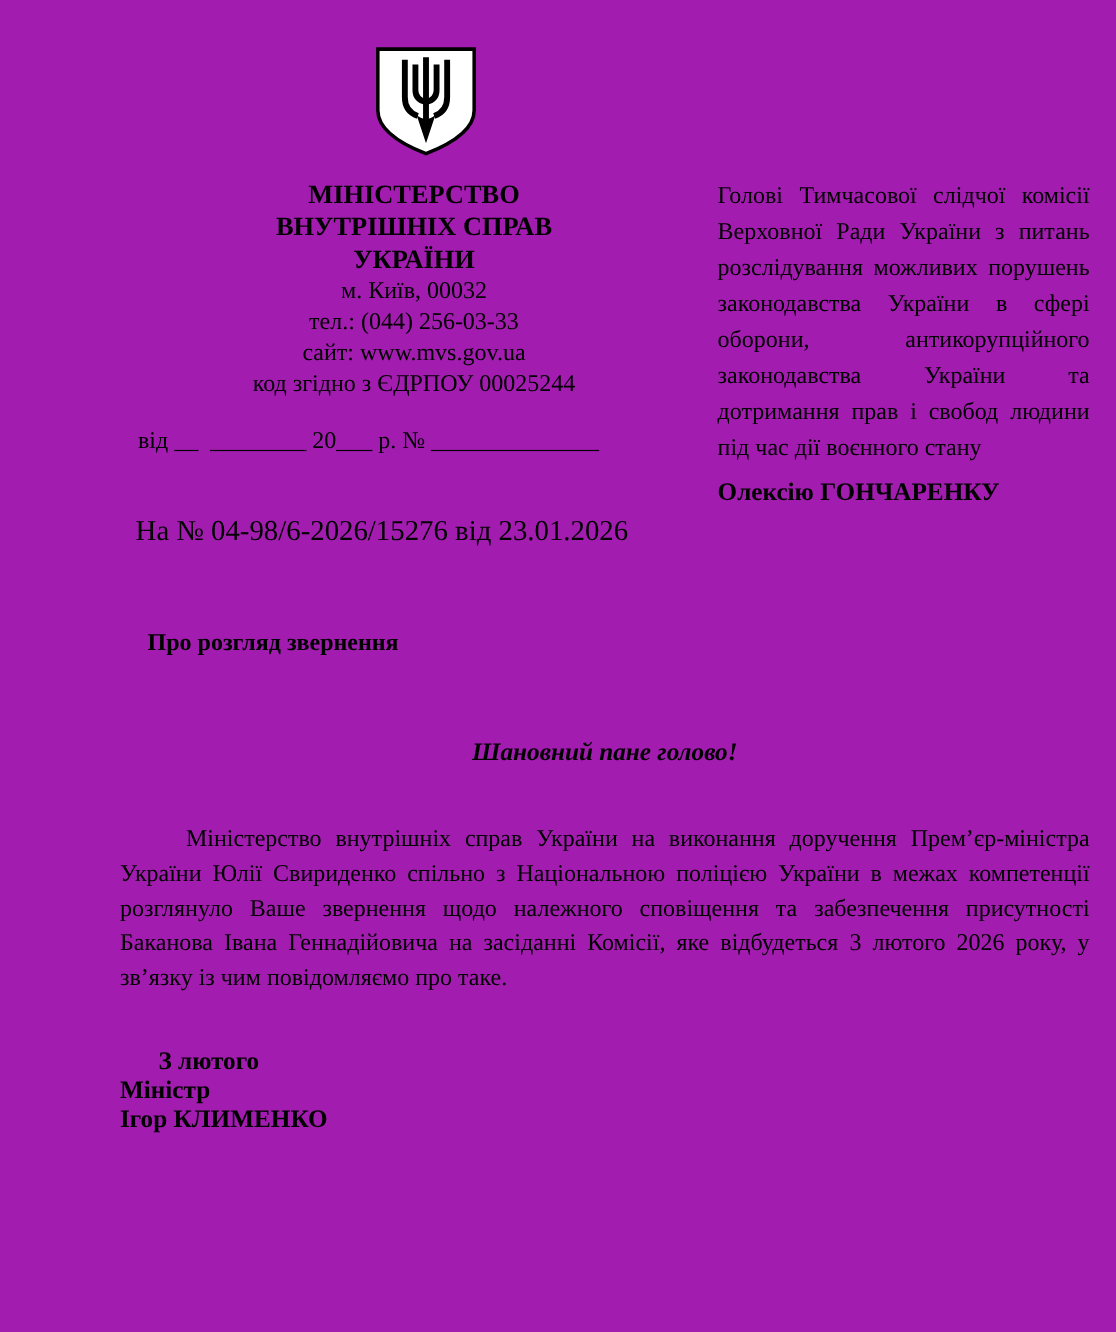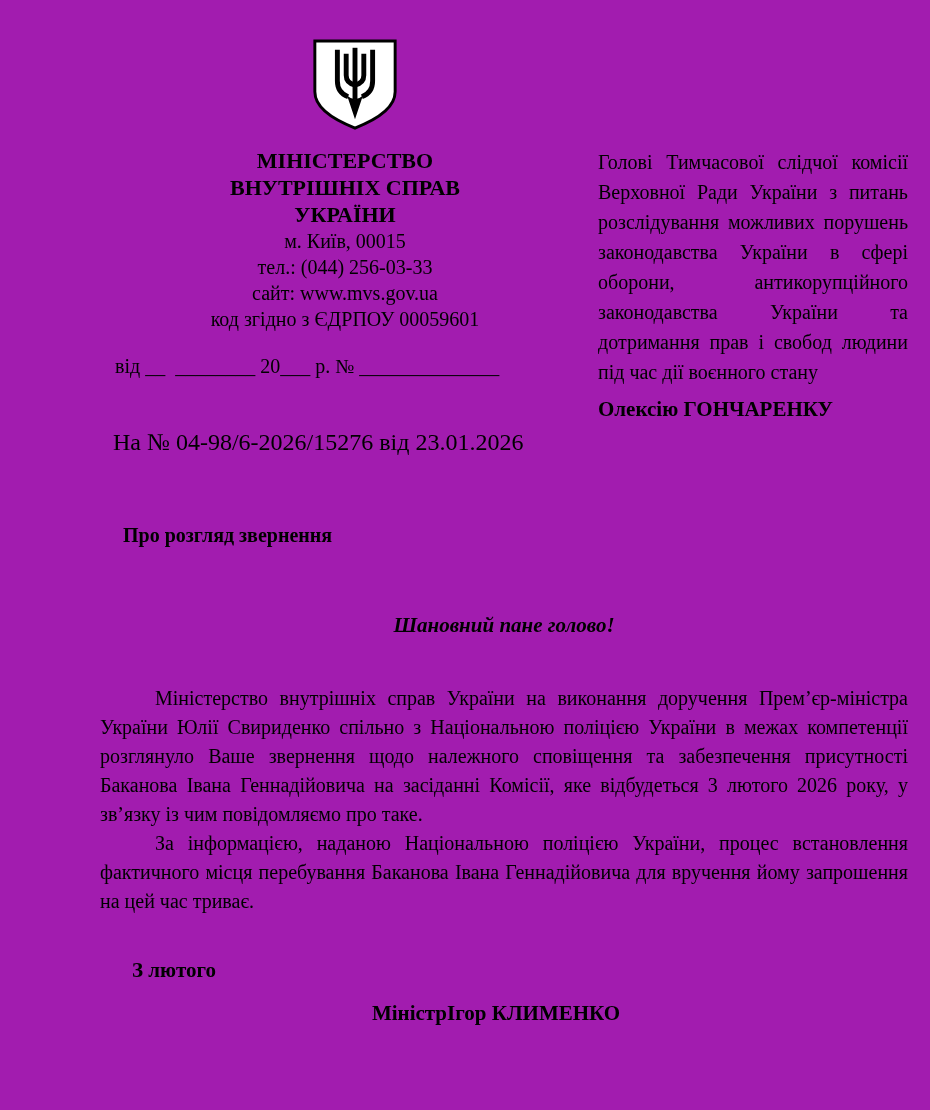--- a/index.html
+++ b/index.html
@@ -25,22 +25,22 @@
   .addressee-name { font-weight:bold; font-size:21px; margin-top:10px; line-height:25px; }
   .subject { font-weight:bold; margin:70px 0 0 23px; line-height:23px; }
   .salutation {
     text-align:center; font-weight:bold; font-style:italic;
     font-size:21px; margin-top:65px; line-height:26px;
   }
   .body-text { margin-top:46px; }
   .body-text p { text-align:justify; text-indent:55px; line-height:29px; font-size:20px; }
   .closing { font-weight:bold; margin:43px 0 0 32px; font-size:21px; line-height:23px; }
   .sig-row {
-    display:flex; justify-content:center; align-items:baseline;
-    margin-top:19px; font-weight:bold; font-size:21px; line-height:24px;
+    display:flex; justify-content:space-between; align-items:baseline;
+    font-weight:bold; font-size:21px; line-height:24px;flex-direction:column;
   }
   .sig-name { margin-right:16px; }
 </style>
 </head>
 <body>
 
 <div class="page">
 
   <div class="emblem-row">
     <span>
@@ -59,43 +59,42 @@
 
   <div class="header-row">
 
     <div class="left-col">
       <div class="lh-title">
         <div>МІНІСТЕРСТВО</div>
         <div>ВНУТРІШНІХ СПРАВ</div>
         <div>УКРАЇНИ</div>
       </div>
       <div class="lh-addr">
-        <div>м. Київ, 00015</div>
+        <div>м. Київ, 00032</div>
         <div>тел.: (044) 256-03-33</div>
         <div>сайт: www.mvs.gov.ua</div>
-        <div>код згідно з ЄДРПОУ 00059601</div>
+        <div>код згідно з ЄДРПОУ 00025244</div>
       </div>
       <div class="date-line">від __  ________ 20___ р. № ______________</div>
       <div class="ref-line">На № 04-98/6-2026/15276 від 23.01.2026</div>
     </div>
 
     <div class="right-col">
       <p class="addressee">Голові Тимчасової слідчої комісії Верховної Ради України з питань розслідування можливих порушень законодавства України в сфері оборони, антикорупційного законодавства України та дотримання прав і свобод людини під час дії воєнного стану</p>
       <p class="addressee-name">Олексію ГОНЧАРЕНКУ</p>
     </div>
 
   </div>
 
   <div class="subject">Про розгляд звернення</div>
 
   <div class="salutation">Шановний пане голово!</div>
 
   <div class="body-text">
     <p>Міністерство внутрішніх справ України на виконання доручення Прем’єр-міністра України Юлії Свириденко спільно з Національною поліцією України в межах компетенції розглянуло Ваше звернення щодо належного сповіщення та забезпечення присутності Баканова Івана Геннадійовича на засіданні Комісії, яке відбудеться 3 лютого 2026 року, у зв’язку із чим повідомляємо про таке.</p>
-    <p>За інформацією, наданою Національною поліцією України, процес встановлення фактичного місця перебування Баканова Івана Геннадійовича для вручення йому запрошення на цей час триває.</p>
   </div>
 
   <div class="closing">З лютого</div>
 
   <div class="sig-row">
     <span class="sig-position">Міністр</span>
     <span class="sig-name">Ігор КЛИМЕНКО</span>
   </div>
 
 </div>

